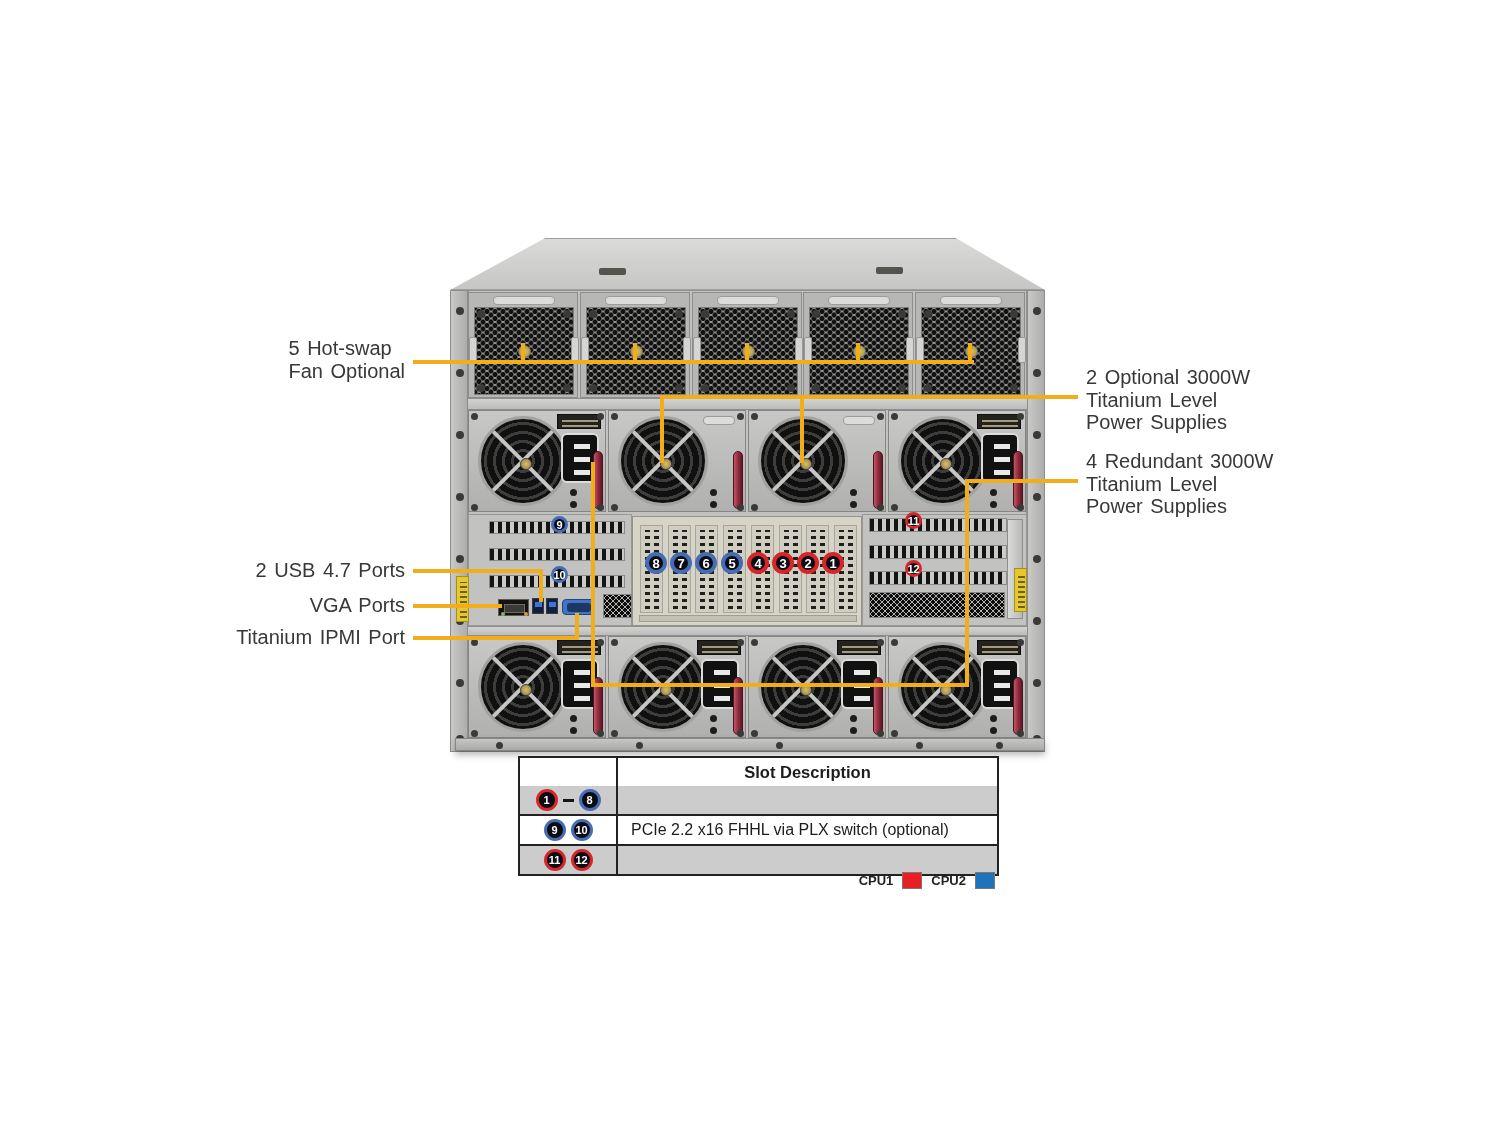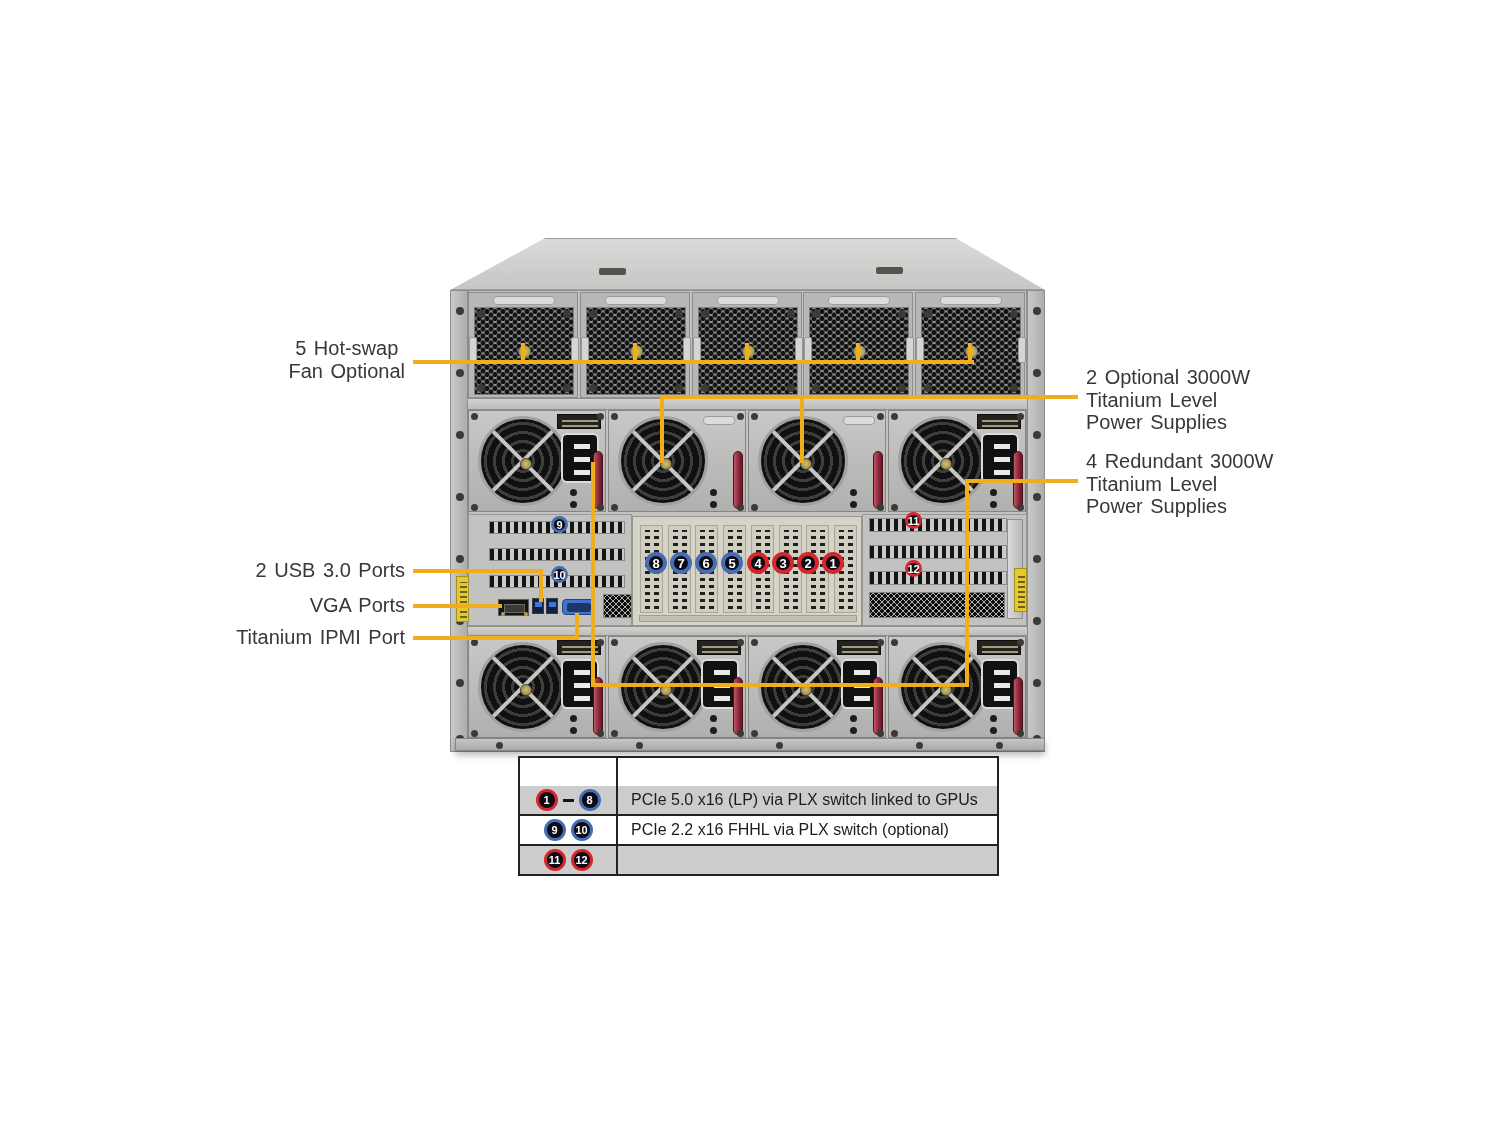--- a/index.html
+++ b/index.html
@@ -63,21 +63,21 @@
   .rjin{background:#3a3a38;border:1px solid #6a6a68;}
   .led{border-radius:50%;}
   .usb{background:#10203f;border:1px solid #3a3a38;}
   .tongue{background:#3f74d8;}
   .vga{background:#4273c9;border:1px solid #23467e;border-radius:4px;}
   .vgain{background:#1c3764;border-radius:3px;}
 
   
   .co{position:absolute;}
   .co-label{position:absolute;color:#383838;font-size:20px;line-height:22.5px;word-spacing:2px;white-space:nowrap;}
-  .ra{text-align:center;}
+  .ra{text-align:left;}
 
   
   .badge{position:absolute;border-radius:50%;background:#0b0b13;color:#fff;font-weight:bold;
          display:flex;align-items:center;justify-content:center;z-index:5;}
   .b-cage{width:22px;height:22px;border:4px solid;font-size:13px;}
   .b-side{width:17px;height:17px;border:3.5px solid;font-size:11px;}
   .b-tbl{position:static;width:16px;height:16px;border:3px solid;font-size:11px;flex:0 0 auto;}
 
   
   .slot-table{position:absolute;left:518px;top:756px;width:477px;border:2px solid #222;background:#fff;}
@@ -393,54 +393,60 @@
       <div class="co" style="left: 539px; top: 569px; width: 4px; height: 33px; background: rgb(242, 174, 26); z-index: 6;"></div>
       <div class="co" style="left: 413px; top: 604px; width: 89px; height: 4px; background: rgb(242, 174, 26); z-index: 6;"></div>
       <div class="co" style="left: 413px; top: 636px; width: 164px; height: 4px; background: rgb(242, 174, 26); z-index: 6;"></div>
       <div class="co" style="left: 575px; top: 613px; width: 4px; height: 27px; background: rgb(242, 174, 26); z-index: 6;"></div>
     </div>
 
   <div class="co-label ra" style="right:1095px;top:337px;">
     <div>5 Hot-swap</div>
     <div>Fan Optional</div>
   </div>
-  <div class="co-label ra" style="right:1095px;top:559px;">2 USB 3.0 Ports</div>
+  <div class="co-label ra" style="right:1095px;top:559px;">2 USB 4.7 Ports</div>
   <div class="co-label ra" style="right:1095px;top:594px;">VGA Ports</div>
   <div class="co-label ra" style="right:1095px;top:626px;">Titanium IPMI Port</div>
 
   <div class="co-label" style="left:1086px;top:366px;">
     <div>2 Optional 3000W</div>
     <div>Titanium Level</div>
     <div>Power Supplies</div>
   </div>
   <div class="co-label" style="left:1086px;top:450px;">
     <div>4 Redundant 3000W</div>
     <div>Titanium Level</div>
     <div>Power Supplies</div>
   </div>
 
   <div class="slot-table">
     <div class="t-row">
       <div class="t-c1"></div>
+      <div class="t-c2 t-title">Slot Description</div>
     </div>
     <div id="t-rows" style="display:contents"><div class="t-row shade">
           <div class="t-c1">
             <span class="badge b-tbl" style="border-color: rgb(214, 37, 43); background: rgb(11, 11, 19);">1</span>
             <span class="bdash"></span>
             <span class="badge b-tbl" style="border-color: rgb(70, 108, 179); background: rgb(11, 11, 19);">8</span>
           </div>
-          <div class="t-c2">PCIe 5.0 x16 (LP) via PLX switch linked to GPUs</div>
         </div><div class="t-row">
           <div class="t-c1">
             <span class="badge b-tbl" style="border-color: rgb(70, 108, 179); background: rgb(11, 11, 19);">9</span>
             <span class="badge b-tbl" style="border-color: rgb(70, 108, 179); background: rgb(11, 11, 19);">10</span>
           </div>
           <div class="t-c2">PCIe 2.2 x16 FHHL via PLX switch (optional)</div>
         </div><div class="t-row shade">
           <div class="t-c1">
             <span class="badge b-tbl" style="border-color: rgb(214, 37, 43); background: rgb(11, 11, 19);">11</span>
             <span class="badge b-tbl" style="border-color: rgb(214, 37, 43); background: rgb(11, 11, 19);">12</span>
           </div>
         </div></div>
   </div>
 
+  <div class="legend" id="legend">
+      <span>CPU1</span>
+      <span class="sw" style="background: rgb(236, 28, 36);"></span>
+      <span>CPU2</span>
+      <span class="sw" style="background: rgb(30, 115, 186);"></span>
+    </div>
 
 </div>
 
 </body></html>

